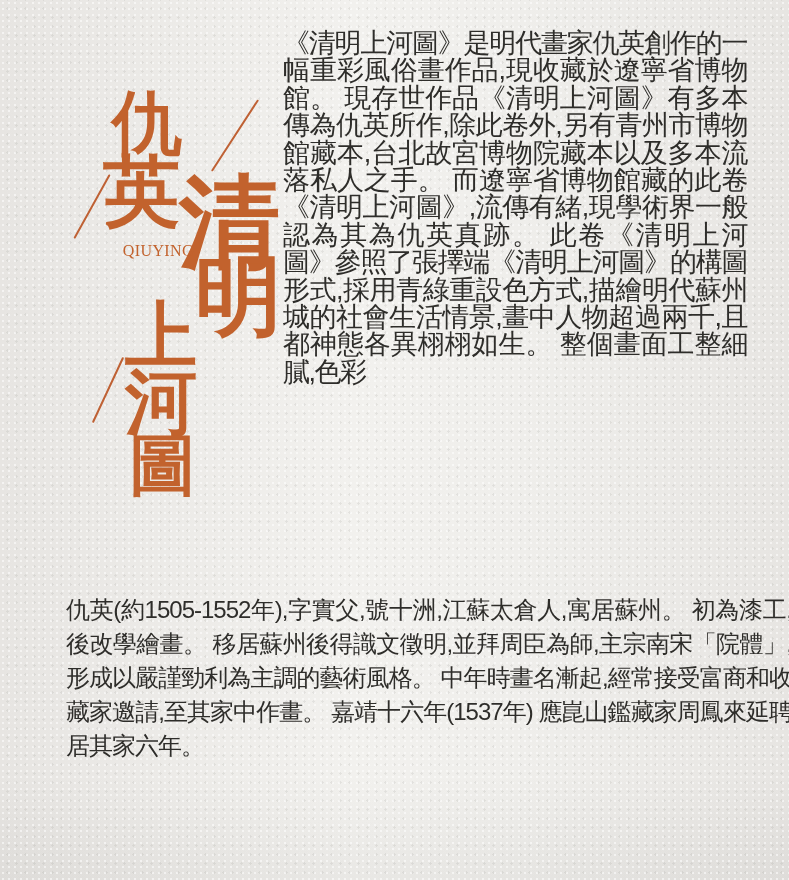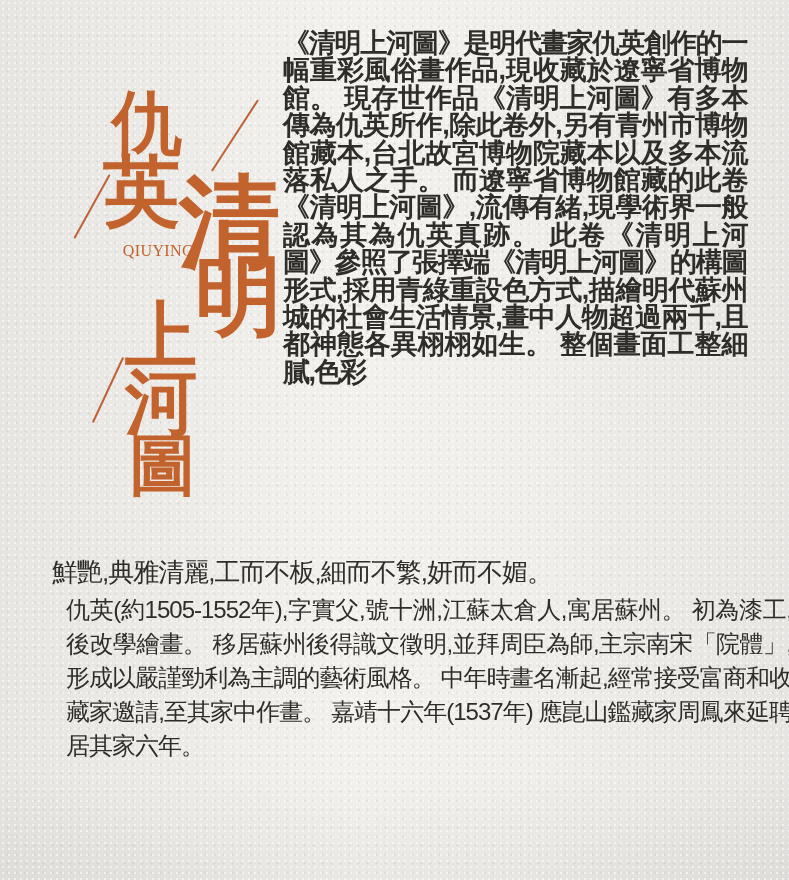--- a/index.html
+++ b/index.html
@@ -61,21 +61,21 @@
   .romanized .rom-line{display:block;}
 
   
   .body-text{
     color:var(--ink);
     font-family:"Liberation Sans","DejaVu Sans",sans-serif;
     text-align:justify;
   }
   .intro{
     position:absolute;left:283px;top:30px;width:464px;
-    font-size:27px;line-height:27.4px;letter-spacing:-1.5px;font-weight:bold;
+    font-size:27px;line-height:27.4px;letter-spacing:-1.5px;
   }
   .continuation{
     position:absolute;left:52px;top:559px;width:720px;
     font-size:26px;line-height:27px;letter-spacing:-1px;
     text-align:left;
   }
   .biography{
     position:absolute;left:66px;top:593px;width:726px;
     font-size:24px;line-height:34px;letter-spacing:-1px;
   }
@@ -101,17 +101,16 @@
     <span class="cjk-char char-title-4">河</span>
     <span class="cjk-char char-title-5">圖</span>
   </div>
 
   <div class="romanized">
     <span class="rom-line">QIUYING</span>
   </div>
 
   <div class="body-text intro">《清明上河圖》是明代畫家仇英創作的一幅重彩風俗畫作品,現收藏於遼寧省博物館。 現存世作品《清明上河圖》有多本傳為仇英所作,除此卷外,另有青州市博物館藏本,台北故宮博物院藏本以及多本流落私人之手。 而遼寧省博物館藏的此卷《清明上河圖》,流傳有緒,現學術界一般認為其為仇英真跡。 此卷《清明上河圖》參照了張擇端《清明上河圖》的構圖形式,採用青綠重設色方式,描繪明代蘇州城的社會生活情景,畫中人物超過兩千,且都神態各異栩栩如生。 整個畫面工整細膩,色彩</div>
 
-  <div class="body-text continuation">鮮艷,典雅清麗,工而不板,細而不繁,妍而不媚。</div>
 
   <div class="body-text biography">仇英(約1505-1552年),字實父,號十洲,江蘇太倉人,寓居蘇州。 初為漆工,後改學繪畫。 移居蘇州後得識文徵明,並拜周臣為師,主宗南宋「院體」,形成以嚴謹勁利為主調的藝術風格。 中年時畫名漸起,經常接受富商和收藏家邀請,至其家中作畫。 嘉靖十六年(1537年) 應崑山鑑藏家周鳳來延聘居其家六年。</div>
 
 </div>
 
 </body></html>

